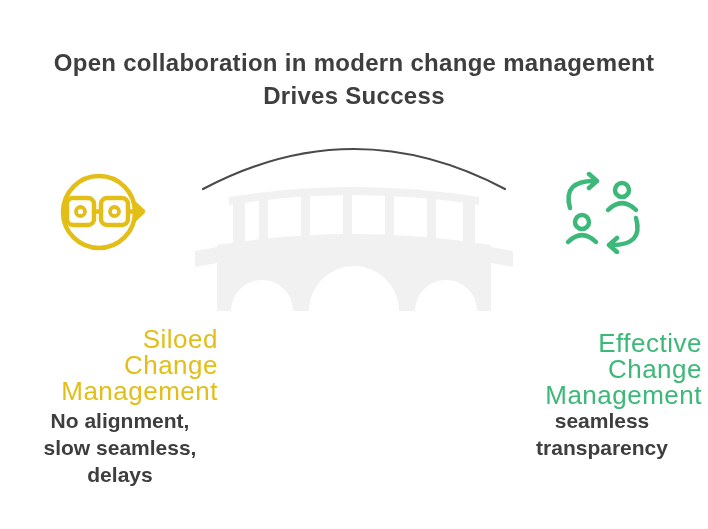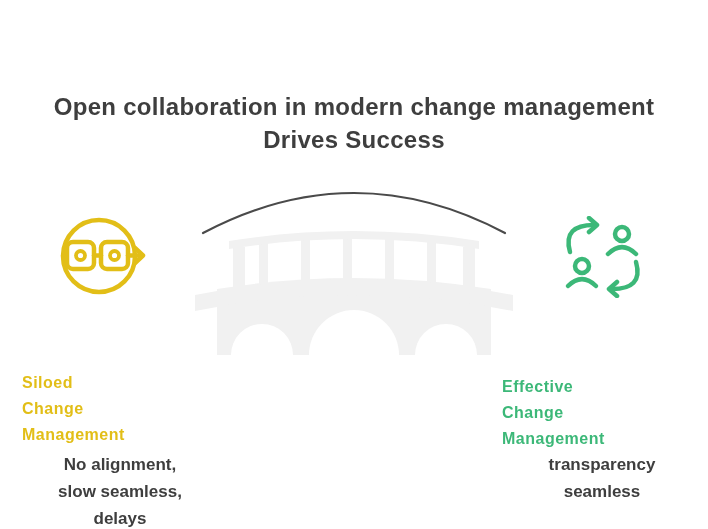--- a/index.html
+++ b/index.html
@@ -3,44 +3,44 @@
 <meta charset="utf-8">
 <style>
   html, body { margin: 0; padding: 0; }
   body {
     width: 708px; height: 529px;
     position: relative;
     background: var(--background, #fff);
     font-family: "Liberation Sans", sans-serif;
     overflow: hidden;
   }
-  .abs { position: absolute; margin-top: 44px; }
+  .abs { position: absolute; }
   .title-block {
     top: 46px; left: 0; width: 708px;
     text-align: center;
     color: var(--text, #3e3e3e);
     font-weight: bold;
     font-size: 24px;
     line-height: 33px;
     letter-spacing: 0.3px;
   }
   .side-label {
-    text-align: left;
-    font-weight: bold;
-    font-size: 16px;
+    text-align: right;
+    font-weight: normal;
+    font-size: 26px;
     line-height: 26px;
     letter-spacing: 0.5px;
   }
   .side-label.yellow { color: var(--yellow, #e2be17); }
   .side-label.green  { color: var(--green, #3cb878); }
   .side-desc {
     text-align: center;
     color: var(--text, #3e3e3e);
     font-weight: bold;
-    font-size: 17px;
+    font-size: 21px;
     line-height: 27px;
   }
   .left-label  { left: 22px;  top: 326px; width: 196px; }
   .left-desc   { left: 16px;  top: 407px; width: 208px; }
   .right-label { left: 502px; top: 330px; width: 200px; }
   .right-desc  { left: 498px; top: 407px; width: 208px; }
 
   .left-icon-box  { left: 55px;  top: 170px; width: 96px; height: 84px; }
   .right-icon-box { left: 556px; top: 172px; width: 94px; height: 82px; }
   .bridge-box     { left: 193px; top: 143px; width: 322px; height: 170px; }
@@ -121,15 +121,15 @@
   <div>delays</div>
 </div>
 
 <div class="abs side-label green right-label">
   <div>Effective</div>
   <div>Change</div>
   <div>Management</div>
 </div>
 
 <div class="abs side-desc right-desc">
+  <div>seamless</div>
   <div>transparency</div>
-  <div>seamless</div>
 </div>
 
 </body></html>

